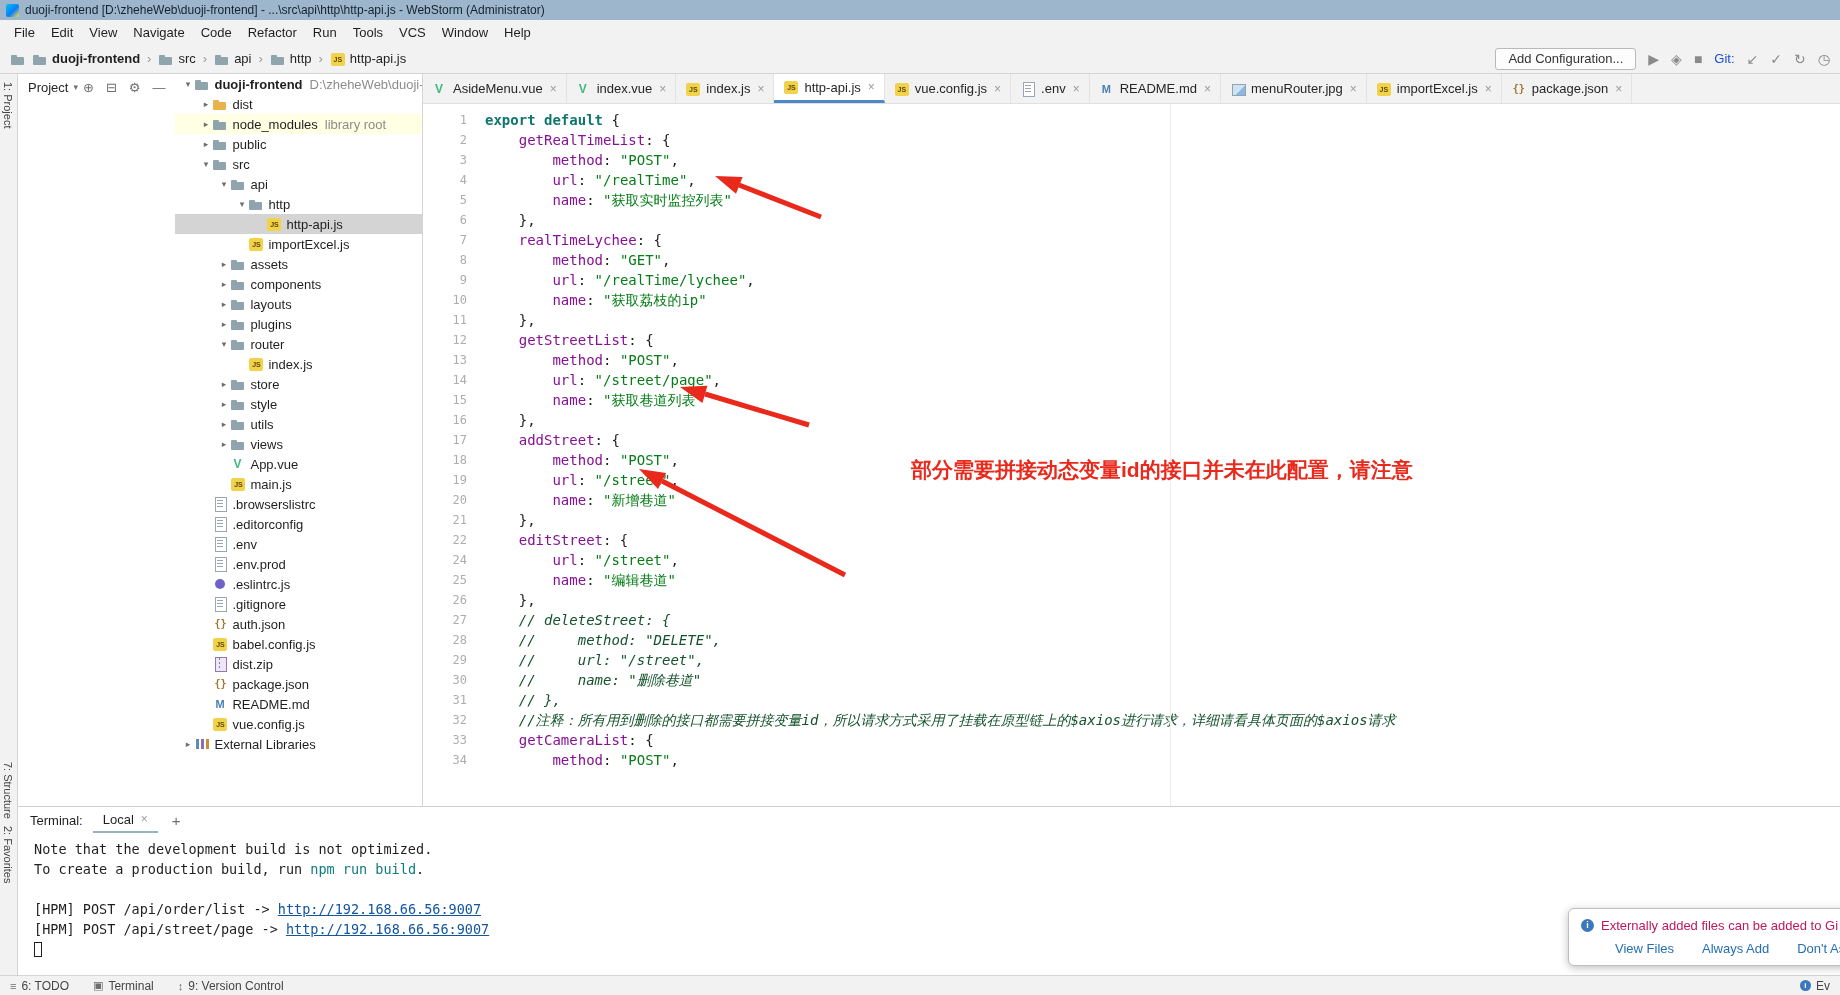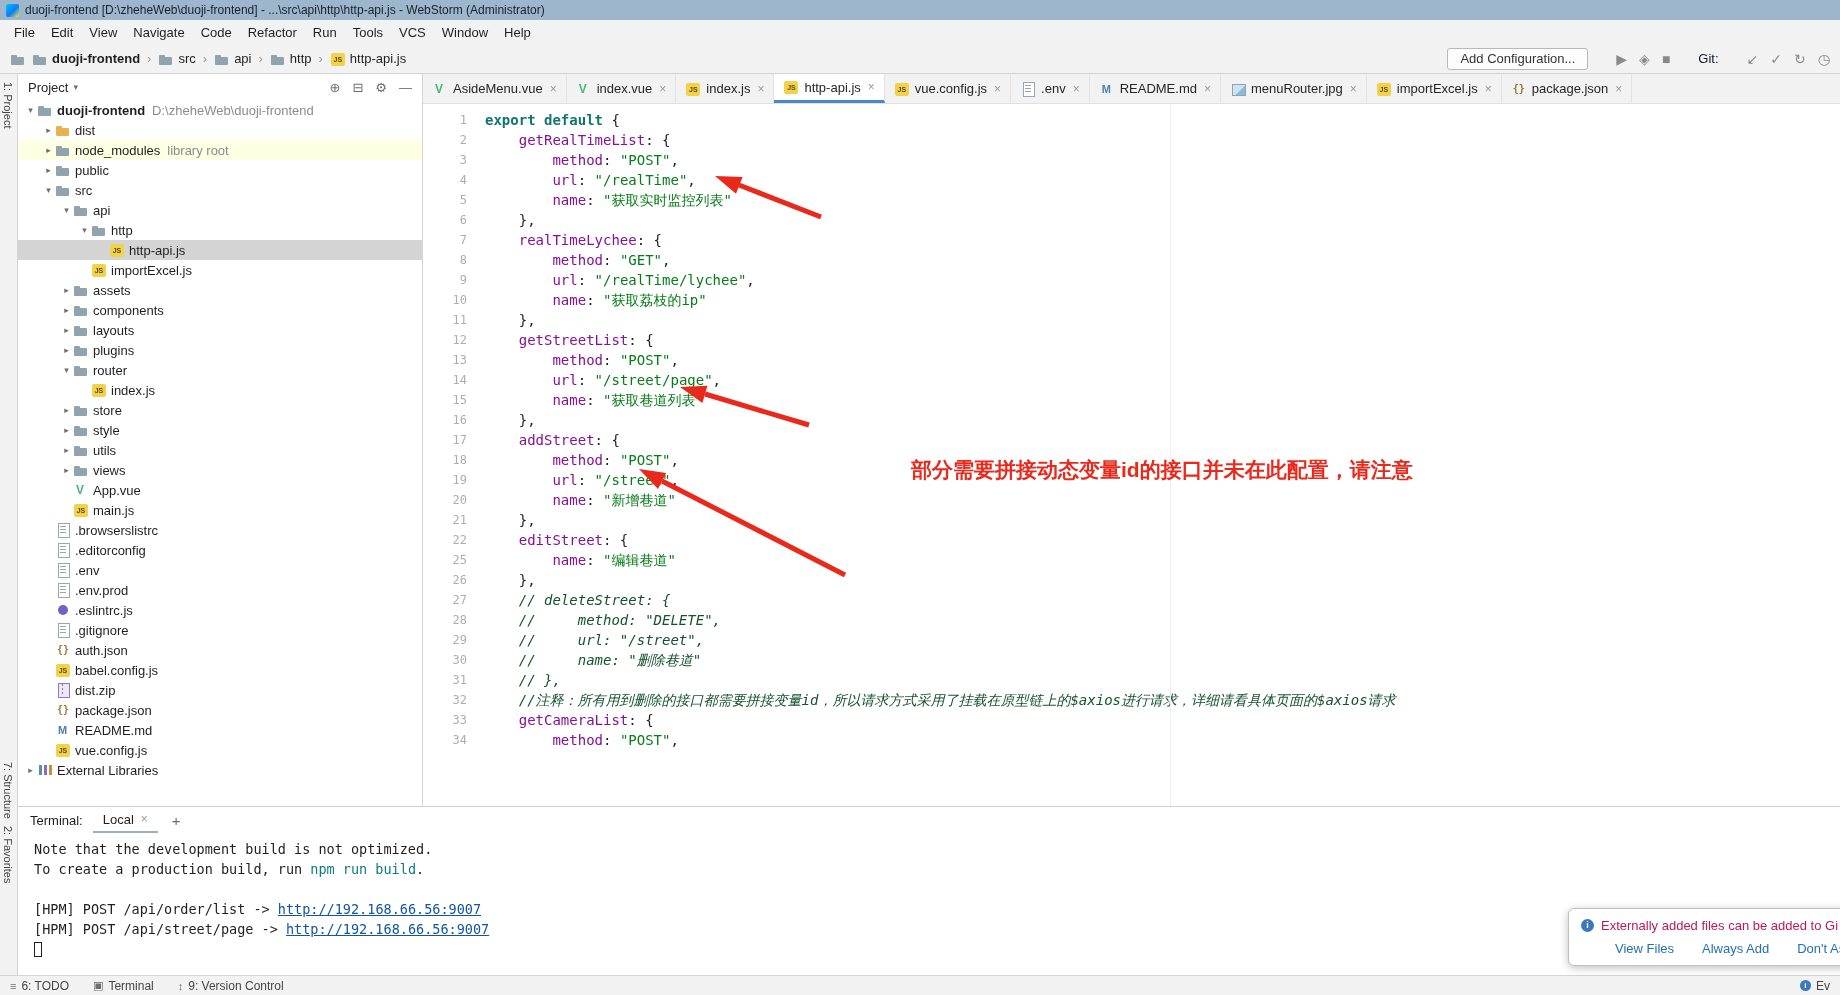--- a/index.html
+++ b/index.html
@@ -17,41 +17,41 @@
 .menubar{height:24px;background:#f2f2f2;display:flex;align-items:center;padding:0 6px}
 .menu-item{padding:2px 8px;border-radius:2px}
 
 
 .toolbar{height:30px;background:#f2f2f2;border-bottom:1px solid #d4d4d4;
   display:flex;align-items:center;padding:0 10px;gap:6px}
 .crumbs{display:flex;align-items:center;gap:4px}
 .crumb-item{display:flex;align-items:center;gap:4px}
 .crumb-sep{color:#9a9a9a;margin:0 3px}
 .crumb-label.bold{font-weight:bold}
-.toolbar-right{margin-left:auto;display:flex;align-items:center;gap:28px}
+.toolbar-right{margin-left:auto;display:flex;align-items:center;gap:12px}
 .add-config{font:inherit;color:#333;background:#fdfdfd;border:1px solid #b9b9b9;
   border-radius:3px;padding:2px 12px;height:22px}
 .tb-icons{display:flex;gap:12px;font-size:14px;color:#8a8a8a}
 .tb-icons .tb-ic{display:inline-block}
-.git-label{color:#0f172a}
+.git-label{color:#1d4ed8}
 
 
 .content{display:flex;height:901px}
 .strip{width:18px;background:#f2f2f2;border-right:1px solid #d4d4d4;position:relative;
   font-size:11px;color:#444}
 .strip-label{position:absolute;left:2px;writing-mode:vertical-rl;white-space:nowrap}
 .strip-label.top{top:8px}
 .strip-label.mid{top:688px}
 .strip-label.bot{top:752px}
 .center{flex:1;display:flex;flex-direction:column;min-width:0}
 .main-row{flex:1;display:flex;min-height:0}
 
 
 .project-panel{width:405px;flex:none;border-right:1px solid #d4d4d4;background:#fff;
-  overflow:hidden;display:flex;flex-direction:column}
+  overflow:hidden;display:flex;flex-direction:row}
 .panel-header{height:26px;display:flex;align-items:center;gap:5px;padding:0 10px;color:#262626}
 .caret{font-size:9px;color:#6e6e6e}
 .panel-icons{margin-left:auto;display:flex;gap:12px;color:#6e6e6e;font-size:13px}
 .tree{flex:1;overflow:hidden}
 .tree-row{display:flex;align-items:center;height:20px;white-space:nowrap}
 .tree-row.sel{background:#d4d4d4}
 .tree-row.hl{background:#ffffe4}
 .tree-row.root .tree-label{font-weight:bold}
 .arrow{width:13px;flex:none;text-align:center;color:#6e6e6e;font-size:9px}
 .tree-label{margin-left:4px}
@@ -480,20 +480,21 @@
               <div class="code-line"><span class="ln">13</span><span class="lc"><span class="tok-p">        </span><span class="tok-f">method</span><span class="tok-p">: </span><span class="tok-s">"POST"</span><span class="tok-p">,</span></span></div>
               <div class="code-line"><span class="ln">14</span><span class="lc"><span class="tok-p">        </span><span class="tok-f">url</span><span class="tok-p">: </span><span class="tok-s">"/street/page"</span><span class="tok-p">,</span></span></div>
               <div class="code-line"><span class="ln">15</span><span class="lc"><span class="tok-p">        </span><span class="tok-f">name</span><span class="tok-p">: </span><span class="tok-s">"获取巷道列表"</span></span></div>
               <div class="code-line"><span class="ln">16</span><span class="lc"><span class="tok-p">    },</span></span></div>
               <div class="code-line"><span class="ln">17</span><span class="lc"><span class="tok-p">    </span><span class="tok-f">addStreet</span><span class="tok-p">: {</span></span></div>
               <div class="code-line"><span class="ln">18</span><span class="lc"><span class="tok-p">        </span><span class="tok-f">method</span><span class="tok-p">: </span><span class="tok-s">"POST"</span><span class="tok-p">,</span></span></div>
               <div class="code-line"><span class="ln">19</span><span class="lc"><span class="tok-p">        </span><span class="tok-f">url</span><span class="tok-p">: </span><span class="tok-s">"/street"</span><span class="tok-p">,</span></span></div>
               <div class="code-line"><span class="ln">20</span><span class="lc"><span class="tok-p">        </span><span class="tok-f">name</span><span class="tok-p">: </span><span class="tok-s">"新增巷道"</span></span></div>
               <div class="code-line"><span class="ln">21</span><span class="lc"><span class="tok-p">    },</span></span></div>
               <div class="code-line"><span class="ln">22</span><span class="lc"><span class="tok-p">    </span><span class="tok-f">editStreet</span><span class="tok-p">: {</span></span></div>
+              <div class="code-line"><span class="ln">24</span><span class="lc"><span class="tok-p">        </span><span class="tok-f">url</span><span class="tok-p">: </span><span class="tok-s">"/street"</span><span class="tok-p">,</span></span></div>
               <div class="code-line"><span class="ln">25</span><span class="lc"><span class="tok-p">        </span><span class="tok-f">name</span><span class="tok-p">: </span><span class="tok-s">"编辑巷道"</span></span></div>
               <div class="code-line"><span class="ln">26</span><span class="lc"><span class="tok-p">    },</span></span></div>
               <div class="code-line"><span class="ln">27</span><span class="lc"><span class="tok-p">    </span><span class="tok-c">// deleteStreet: {</span></span></div>
               <div class="code-line"><span class="ln">28</span><span class="lc"><span class="tok-p">    </span><span class="tok-c">//     method: "DELETE",</span></span></div>
               <div class="code-line"><span class="ln">29</span><span class="lc"><span class="tok-p">    </span><span class="tok-c">//     url: "/street",</span></span></div>
               <div class="code-line"><span class="ln">30</span><span class="lc"><span class="tok-p">    </span><span class="tok-c">//     name: "删除巷道"</span></span></div>
               <div class="code-line"><span class="ln">31</span><span class="lc"><span class="tok-p">    </span><span class="tok-c">// },</span></span></div>
               <div class="code-line"><span class="ln">32</span><span class="lc"><span class="tok-p">    </span><span class="tok-c">//注释：所有用到删除的接口都需要拼接变量id，所以请求方式采用了挂载在原型链上的$axios进行请求，详细请看具体页面的$axios请求</span></span></div>
               <div class="code-line"><span class="ln">33</span><span class="lc"><span class="tok-p">    </span><span class="tok-f">getCameraList</span><span class="tok-p">: {</span></span></div>
               <div class="code-line"><span class="ln">34</span><span class="lc"><span class="tok-p">        </span><span class="tok-f">method</span><span class="tok-p">: </span><span class="tok-s">"POST"</span><span class="tok-p">,</span></span></div>

